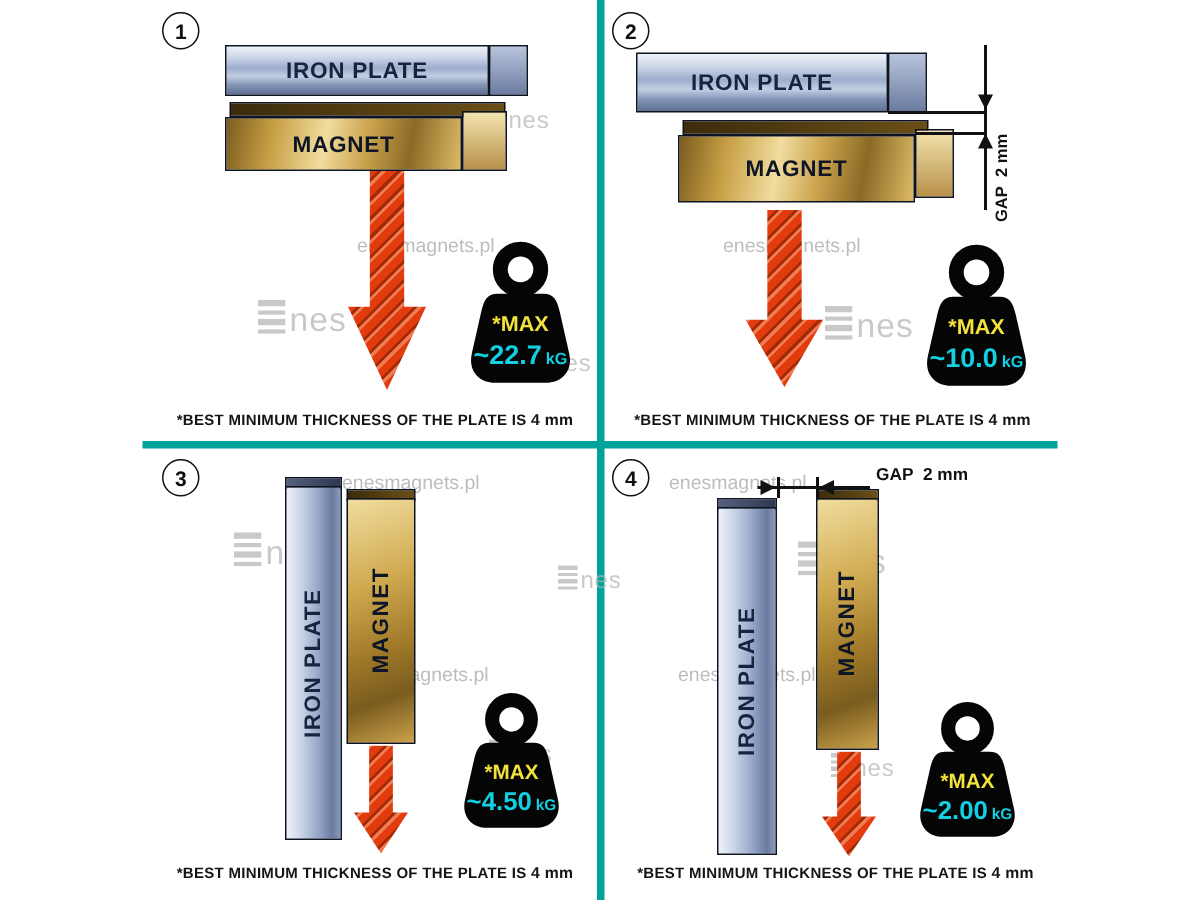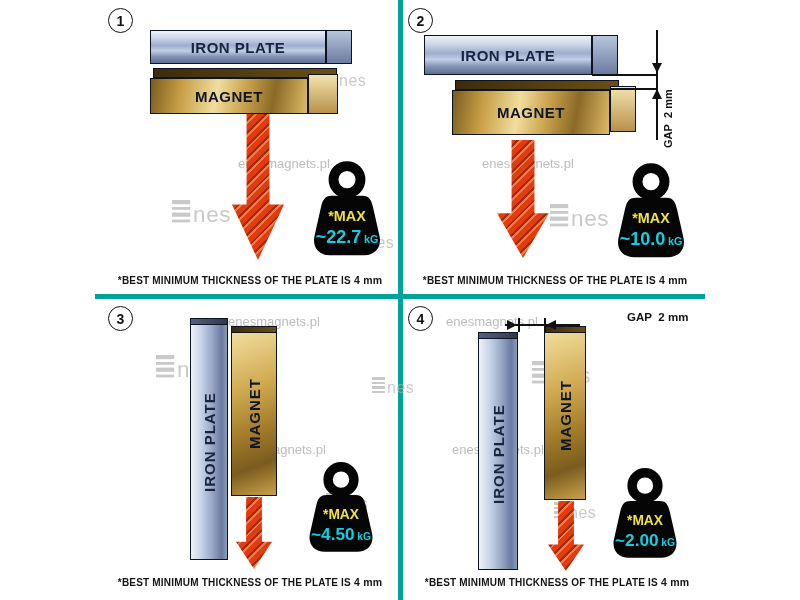--- a/index.html
+++ b/index.html
@@ -283,21 +283,21 @@
           <i></i>
         </span>
       <span class="txt">nes</span>
     </div>
 
     <div class="dimline" style="left:118px;top:21px;width:1.5px;height:14px;"></div>
     <div class="dimline" style="left:144px;top:21px;width:1.5px;height:14px;"></div>
     <div class="dimline" style="left:105px;top:27px;width:75px;height:1.5px;"></div>
     <div class="tri tri-right" style="left:107px;top:23px;"></div>
     <div class="tri tri-left" style="left:146px;top:23px;"></div>
-    <div class="gap-horiz" style="left:184px;top:14px;margin-left:43px;">
+    <div class="gap-horiz" style="left:184px;top:14px;">
       <span>GAP</span>&nbsp;&nbsp;<span>2 mm</span>
     </div>
 
     <div class="block sliver-steel" style="left:78px;top:35px;width:40px;height:8px;"></div>
     <div class="block iron-v" style="left:78px;top:41px;width:40px;height:232px;">
       <div class="vlabel">IRON PLATE</div>
     </div>
 
     <div class="block sliver-brown" style="left:144px;top:29px;width:42px;height:8px;"></div>
     <div class="block magnet-v" style="left:144px;top:35px;width:42px;height:168px;">

